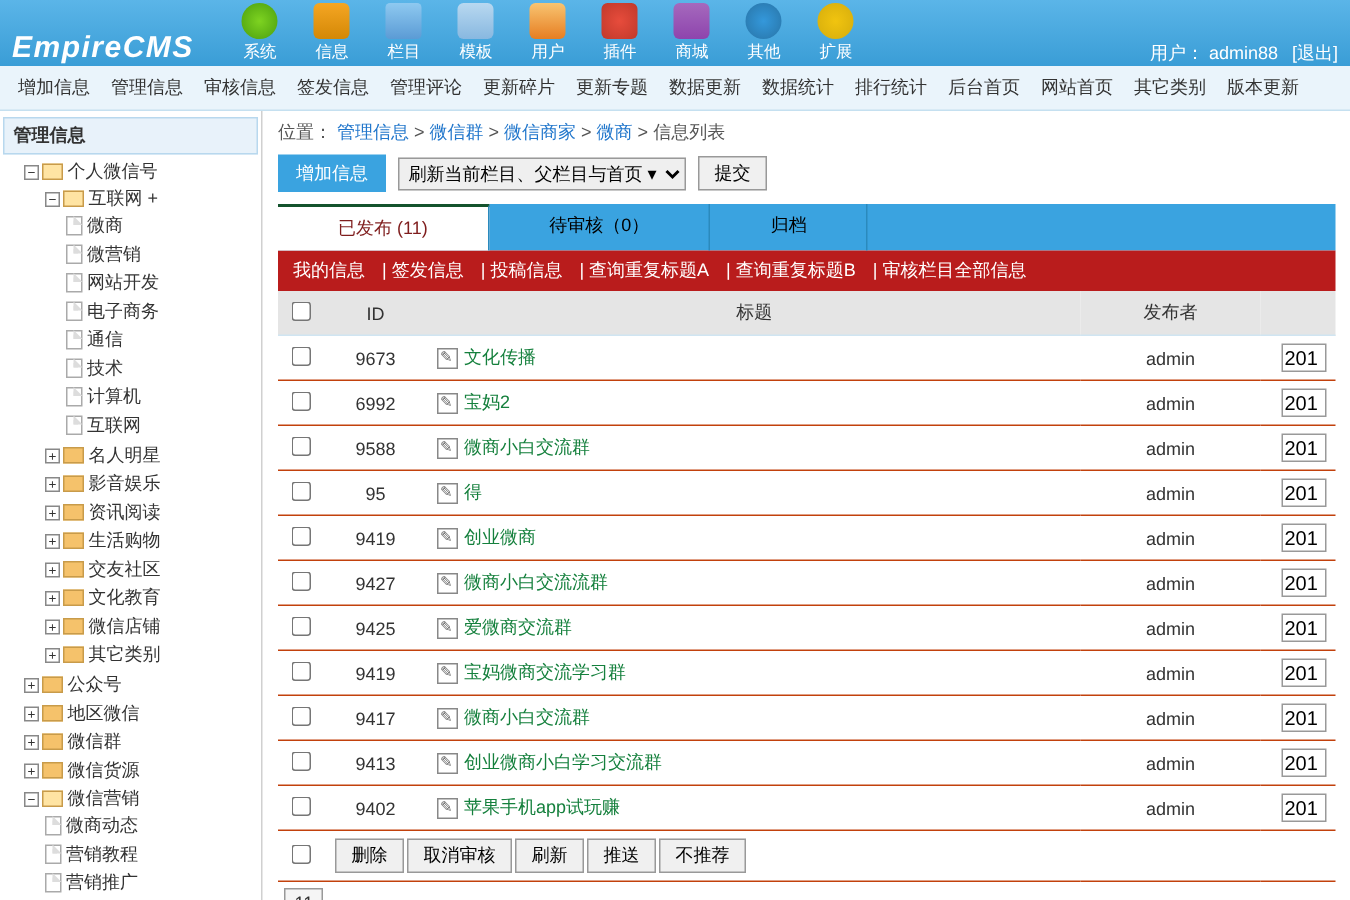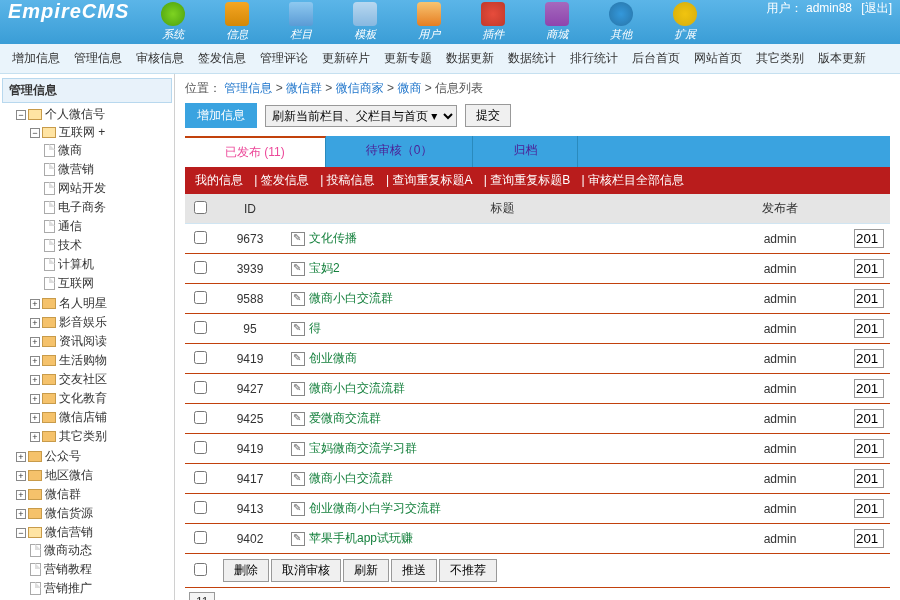--- a/index.html
+++ b/index.html
@@ -1,19 +1,19 @@
 <!DOCTYPE html>
 <html><head>
 <meta charset="utf-8">
 <style>
 * { box-sizing: border-box; margin: 0; padding: 0; }
 body { font-family: Arial, sans-serif; font-size: 12px; color: #333; background: #fff; }
-.topbar { background: linear-gradient(#5bb5e8, #3a9dd6); height: 44px; display: flex; align-items: flex-start; padding: 0 8px; color: #fff; }
+.topbar { background: linear-gradient(#5bb5e8, #3a9dd6); height: 44px; display: flex; align-items: flex-end; padding: 0 8px; color: #fff; }
 .logo { font-size: 20px; font-style: italic; font-weight: bold; margin-right: 20px; letter-spacing: 1px; }
-.nav-items { display: flex; gap: 16px; flex: 1; font-style: italic; }
+.nav-items { display: flex; gap: 0; flex: 1; }
 .nav-item { display: flex; flex-direction: column; align-items: center; padding: 2px 12px; cursor: pointer; font-size: 11px; }
 .nav-icon { width: 24px; height: 24px; border-radius: 4px; margin-bottom: 1px; }
 .ic-sys { background: radial-gradient(#7ed321,#4a9e0e); border-radius: 50%; }
 .ic-info { background: linear-gradient(#f5a623,#d48806); }
 .ic-col { background: linear-gradient(#8ec9f0,#5b9bd5); border-radius: 3px; }
 .ic-tpl { background: linear-gradient(#b8d8f0,#88b8e0); }
 .ic-user { background: linear-gradient(#f8c471,#e67e22); }
 .ic-plug { background: radial-gradient(#e74c3c,#c0392b); }
 .ic-shop { background: linear-gradient(#a569bd,#8e44ad); }
 .ic-other { background: radial-gradient(#3498db,#2874a6); border-radius: 50%; }
@@ -34,22 +34,22 @@
 .file-ic::before { content: ""; position: absolute; right: -1px; top: -1px; border: 3px solid transparent; border-left-color: #ddd; border-bottom-color: #ddd; }
 .tree a { color: #333; text-decoration: none; }
 .content { flex: 1; padding: 6px 10px; overflow: auto; }
 .breadcrumb { font-size: 12px; color: #555; margin-bottom: 6px; }
 .breadcrumb a { color: #2277cc; text-decoration: none; }
 .action-row { display: flex; align-items: center; gap: 8px; margin-bottom: 8px; }
 .btn-add { background: #3aa3e0; color: #fff; border: none; padding: 4px 12px; cursor: pointer; font-size: 12px; }
 .sel { border: 1px solid #999; padding: 2px; font-size: 12px; }
 .btn { border: 1px solid #999; background: #f0f0f0; padding: 2px 10px; cursor: pointer; font-size: 12px; }
 .tabs { display: flex; background: #3aa3e0; }
-.tab { padding: 6px 40px; color: #4c1d95; cursor: pointer; border-right: 1px solid #2a8abd; font-size: 12px; }
-.tab.active { background: #fff; color: #ec4899; border-top: 2px solid #c2410c; }
+.tab { padding: 6px 40px; color: #000000; cursor: pointer; border-right: 1px solid #2a8abd; font-size: 12px; }
+.tab.active { background: #fff; color: #7f1d1d; border-top: 2px solid #14532d; }
 .filter-bar { background: #b91c1c; color: #fff; padding: 5px 10px; font-size: 12px; }
 .filter-bar span { margin-right: 8px; cursor: pointer; }
 table.data { width: 100%; border-collapse: collapse; }
 table.data th { background: #e5e5e5; padding: 6px; text-align: center; border-bottom: 1px solid #d0e5f2; font-weight: normal; color: #333; }
 table.data td { padding: 5px 6px; border-bottom: 1px solid #c2410c; text-align: left; }
 table.data td.c { text-align: center; }
 table.data td.r { text-align: right; }
 .edit-ic { display: inline-block; width: 14px; height: 14px; border: 1px solid #888; background: #fff; margin-right: 4px; vertical-align: middle; position: relative; }
 .edit-ic::after { content: "✎"; position: absolute; font-size: 10px; left: 1px; top: -1px; color: #666; }
 .title-link { color: #15803d; text-decoration: none; }
@@ -211,21 +211,21 @@
       <tbody id="tbody">
           <tr>
 <td class="c"><input type="checkbox" style=""></td>
 <td class="c">9673</td>
 <td><span class="edit-ic"></span><a href="#" class="title-link">文化传播</a></td>
 <td class="c">admin</td>
 <td class="r"><input class="date-inp" value="201" style=""></td>
           </tr>
           <tr>
 <td class="c"><input type="checkbox" style=""></td>
-<td class="c">3939</td>
+<td class="c">6992</td>
 <td><span class="edit-ic"></span><a href="#" class="title-link">宝妈2</a></td>
 <td class="c">admin</td>
 <td class="r"><input class="date-inp" value="201" style=""></td>
           </tr>
           <tr>
 <td class="c"><input type="checkbox" style=""></td>
 <td class="c">9588</td>
 <td><span class="edit-ic"></span><a href="#" class="title-link">微商小白交流群</a></td>
 <td class="c">admin</td>
 <td class="r"><input class="date-inp" value="201" style=""></td>

